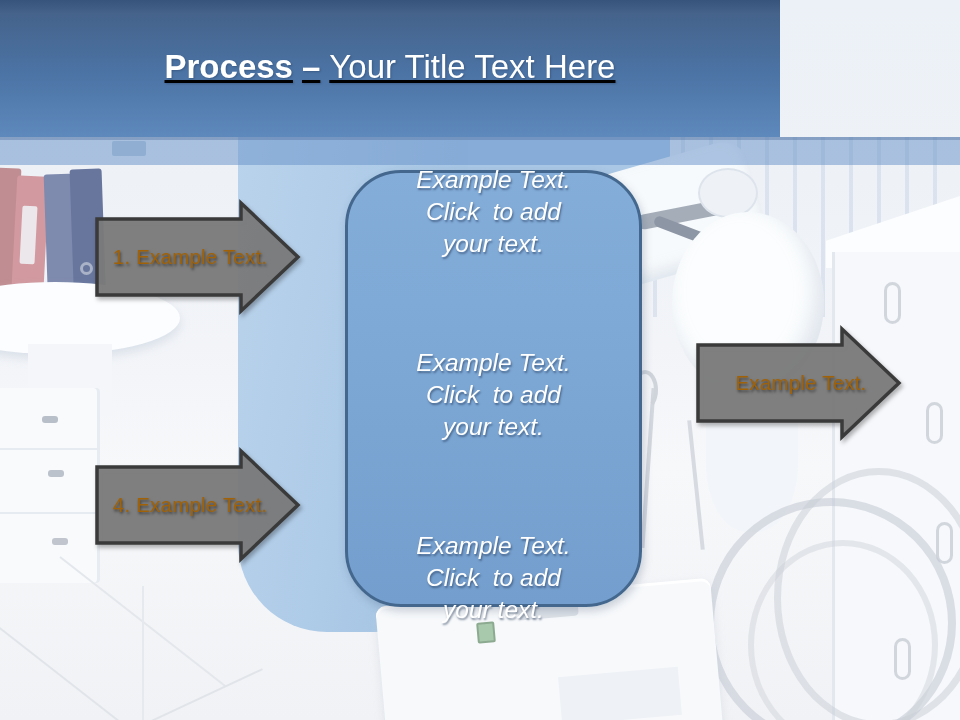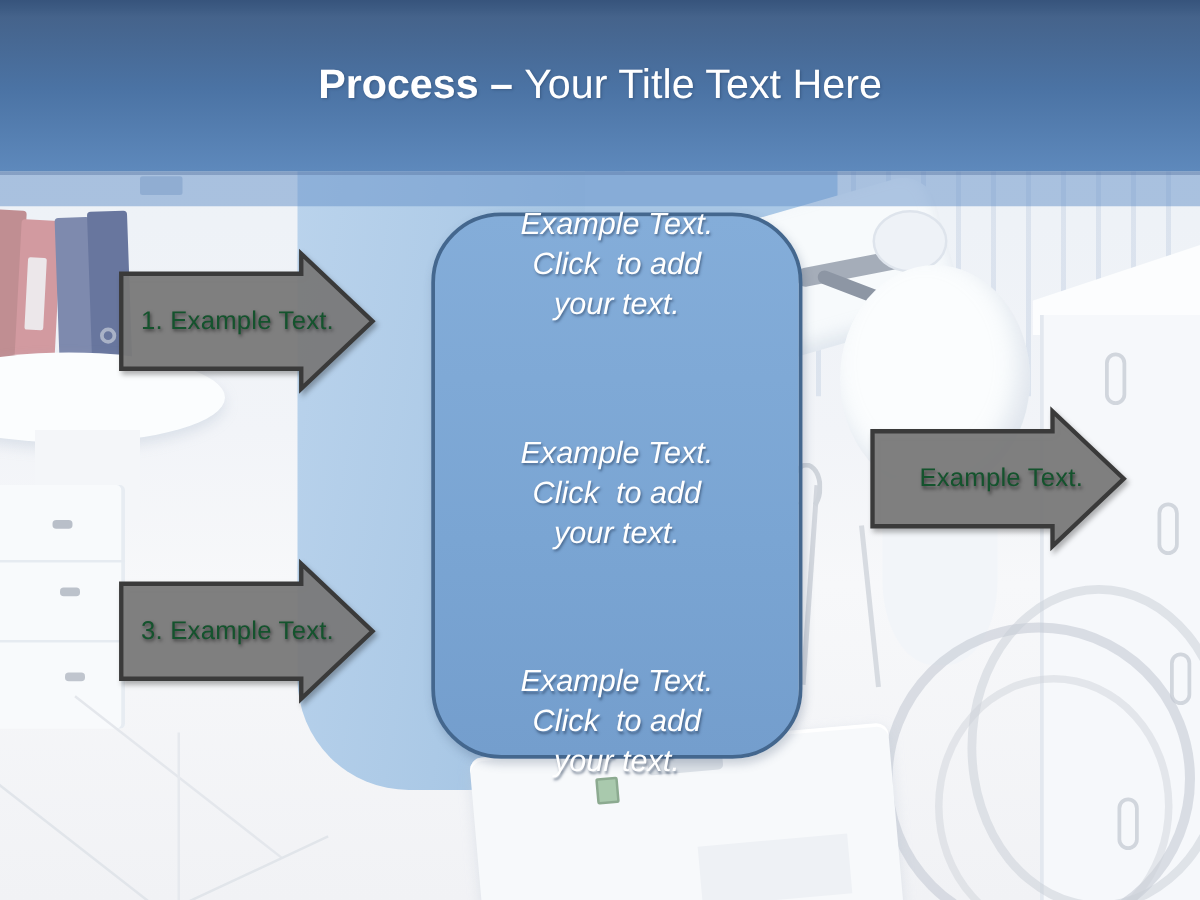--- a/index.html
+++ b/index.html
@@ -64,35 +64,35 @@
   .fl1{left:-40px;top:596px;width:260px;height:2px;background:#e1e5ea;transform:rotate(38deg);transform-origin:left center;}
   .fl2{left:60px;top:556px;width:210px;height:2px;background:#e4e7ec;transform:rotate(38deg);transform-origin:left center;}
   .fl3{left:110px;top:702px;width:160px;height:2px;background:#e1e5ea;transform:rotate(-25deg);}
   .fl4{left:142px;top:586px;width:2px;height:134px;background:#e6e9ee;}
 
   
   .photo-tint{left:0;top:137px;width:960px;height:28px;z-index:10;
     background:rgba(100,143,200,.5);border-top:3px solid rgba(90,120,165,.45);}
 
   
-  .header{left:0;top:0;width:960px;height:137px;z-index:30;
-    background:linear-gradient(180deg,#37547c 0%,#3d5b83 5%,#45638b 10%,#4b73a4 52%,#5e89bc 100%);}
+  .header{left:0;top:0;width:780px;height:137px;z-index:30;
+    background:linear-gradient(180deg,#37547c 0%,#3d5b83 5%,#45638b 10%,#4b73a4 52%,#5e89bc 100%);text-decoration:underline;}
   .title{position:static;display:block;text-align:center;padding-top:48px;color:#ffffff;font-size:33px;
     text-shadow:1px 1px 2px rgba(30,50,80,.35);white-space:nowrap;}
   .title .t-bold{position:static;font-weight:bold;}
   .title .t-dash{position:static;font-weight:bold;margin:0 9px;}
   .title .t-reg{position:static;font-weight:normal;}
 
   
   .arrow{width:206px;height:114px;z-index:20;}
   .arrow svg{position:absolute;left:0;top:0;overflow:visible;}
   .arrow-shape{fill:#7b7b7b;fill-opacity:.95;stroke:#3a3a3a;stroke-width:3.5;
     filter:drop-shadow(2px 3px 2px rgba(0,0,0,.3));}
   .arrow .lbl{left:14px;top:19px;width:162px;height:76px;display:flex;align-items:center;justify-content:center;
-    color:#14532d;font-size:20.5px;letter-spacing:.2px;text-shadow:1px 2px 3px rgba(0,0,0,.55);white-space:nowrap;}
+    color:#a16207;font-size:20.5px;letter-spacing:.2px;text-shadow:1px 2px 3px rgba(0,0,0,.55);white-space:nowrap;}
   .arrow-1{left:95px;top:200px;}
   .arrow-2{left:95px;top:325px;}
   .arrow-3{left:95px;top:448px;}
   .arrow-right{left:696px;top:326px;}
   .arrow-right .lbl{left:26px;width:158px;}
 
   
   .center-box{left:345px;top:170px;width:297px;height:437px;z-index:20;
     background:linear-gradient(180deg,#84add9 0%,#7aa5d3 60%,#749ecd 100%);
     border:3px solid #44678e;border-radius:56px;
@@ -165,21 +165,21 @@
   <div class="arrow arrow-1">
     <svg width="206" height="114" viewBox="0 0 206 114">
       <polygon class="arrow-shape" points="2,19 146,19 146,3 203,57 146,111 146,95 2,95"></polygon>
     </svg>
     <div class="lbl">1. Example Text.</div>
   </div>
   <div class="arrow arrow-3">
     <svg width="206" height="114" viewBox="0 0 206 114">
       <polygon class="arrow-shape" points="2,19 146,19 146,3 203,57 146,111 146,95 2,95"></polygon>
     </svg>
-    <div class="lbl">3. Example Text.</div>
+    <div class="lbl">4. Example Text.</div>
   </div>
 
   <div class="center-box">
     <p class="box-block">Example Text.
 Click  to add
 your text.</p>
     <p class="box-block">Example Text.
 Click  to add
 your text.</p>
     <p class="box-block">Example Text.

